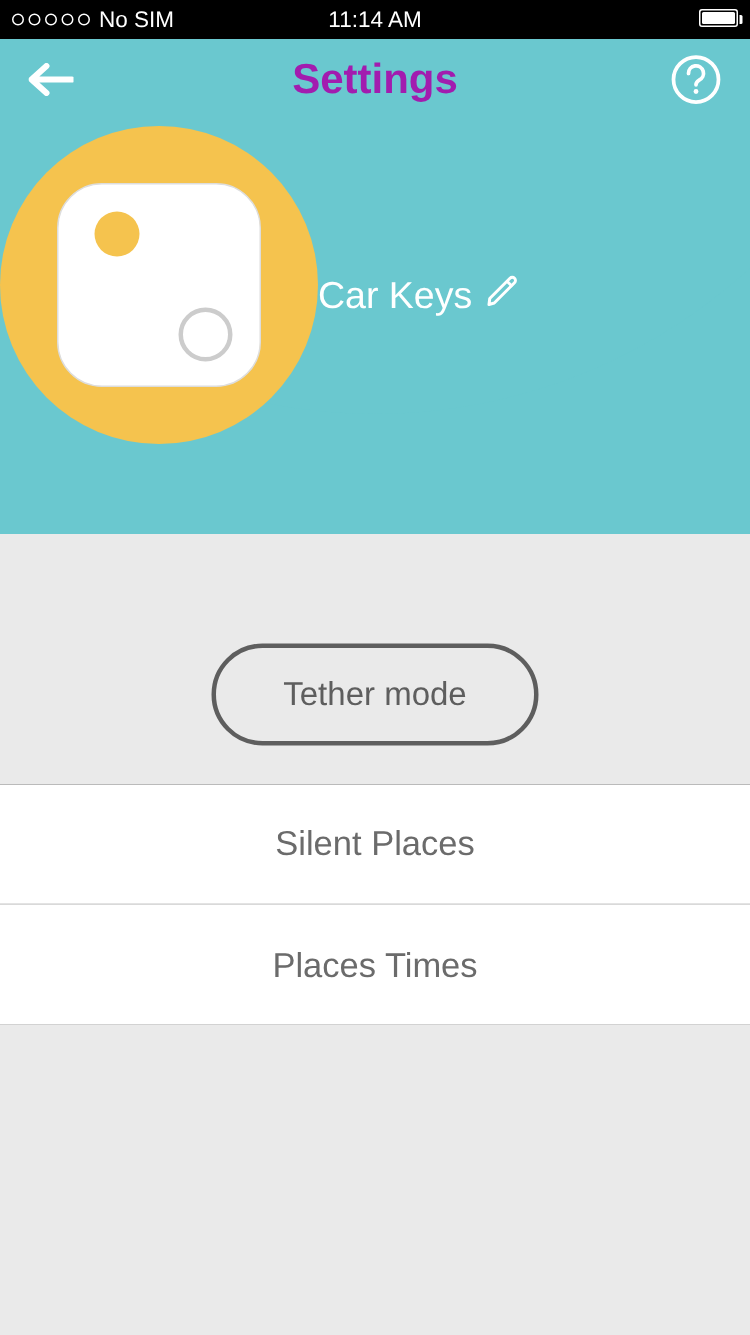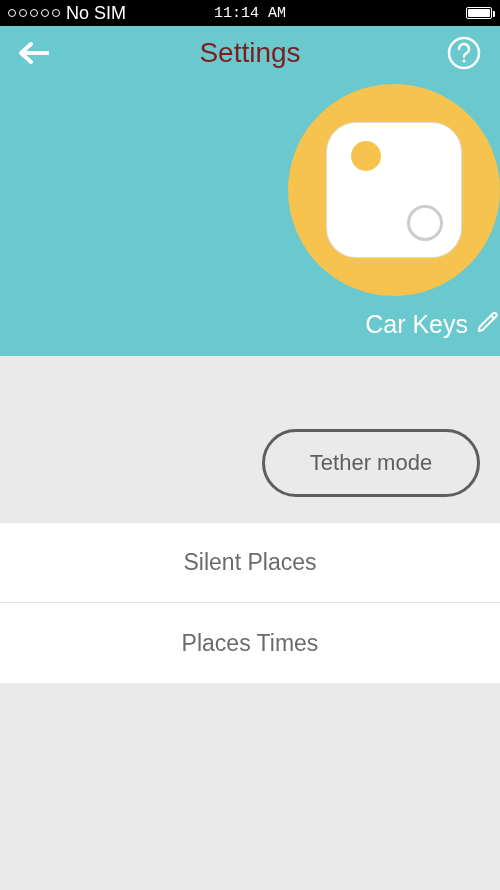--- a/index.html
+++ b/index.html
@@ -3,46 +3,46 @@
   <meta charset="utf-8">
   <style>
     * { margin:0; padding:0; box-sizing:border-box; font-family: -apple-system, "Helvetica Neue", Arial, sans-serif; }
     html,body{width:500px;height:890px;overflow:hidden;}
     body{background:#eaeaea;position:relative;}
     
     .status-bar{height:26px;width:100%;background:#000;color:#fff;display:flex;align-items:center;justify-content:space-between;padding:0 8px;font-size:15px;position:relative;}
     .status-left{display:flex;align-items:center;gap:6px;}
     .status-dots{display:flex;gap:3px;}
     .status-dot{width:8px;height:8px;border:1px solid #fff;border-radius:50%;display:inline-block;}
-    .no-sim{font-size:18px;}
-    .clock{position:absolute;left:50%;transform:translateX(-50%);font-size:15px;font-weight:500;font-family:Liberation Mono, monospace;}
+    .no-sim{font-size:15px;}
+    .clock{position:absolute;left:50%;transform:translateX(-50%);font-size:15px;font-weight:500;}
     .battery{display:inline-block;}
     .battery-body{display:inline-block;width:26px;height:12px;border:1px solid #fff;border-radius:2px;position:relative;}
     .battery-body::after{content:"";position:absolute;right:-4px;top:3px;width:2px;height:6px;background:#fff;border-radius:0 1px 1px 0;}
     .battery-fill{position:absolute;left:1px;top:1px;bottom:1px;width:22px;background:#fff;border-radius:1px;}
 
     
     .hero-wrap{position:relative;width:500px;height:385px;overflow:hidden;background:#eaeaea;}
     .hero-bg{position:absolute;top:0;left:0;right:0;height:330px;background:#6ac8cf;}
     .hero-curve{position:absolute;left:-120px;top:-490px;width:740px;height:740px;border-radius:50%;background:#6ac8cf;}
     .hero-bar{position:relative;height:54px;display:flex;align-items:center;justify-content:center;color:#fff;}
     .back-btn{position:absolute;left:10px;top:0;height:54px;width:48px;display:flex;align-items:center;justify-content:center;cursor:pointer;}
     .help-btn{position:absolute;right:14px;top:0;height:54px;width:44px;display:flex;align-items:center;justify-content:center;cursor:pointer;}
-    .hero-title{font-size:28px;font-weight:400;color:#7f1d1d;}
-    .device-wrap{position:relative;display:flex;flex-direction:column;align-items:flex-end;margin-top:4px;padding-left:10px;}
+    .hero-title{font-size:28px;font-weight:700;color:#a21caf;}
+    .device-wrap{position:relative;display:flex;flex-direction:row;align-items:center;margin-top:4px;}
     .device-circle{width:212px;height:212px;border-radius:50%;background:#f5c34e;display:flex;align-items:center;justify-content:center;}
     .tile{width:136px;height:136px;border-radius:30px;background:#fff;border:1px solid #ddd;position:relative;}
     .tile-dot-filled{position:absolute;width:30px;height:30px;border-radius:50%;background:#f5c34e;top:18px;left:24px;}
     .tile-dot-outline{position:absolute;width:36px;height:36px;border-radius:50%;border:3px solid #ccc;bottom:16px;right:18px;background:transparent;}
     .device-name-row{display:flex;align-items:center;gap:8px;margin-top:14px;color:#fff;}
     .device-name{font-size:25px;color:#fff;}
     .edit-ico{cursor:pointer;}
 
     
-    .modes{display:flex;justify-content:flex-end;padding:18px 20px 26px;background:#eaeaea;}
+    .modes{display:flex;justify-content:center;padding:18px 20px 26px;background:#eaeaea;}
     .mode-btn{flex:0 0 218px;height:68px;border:3px solid #5e5e5e;border-radius:34px;background:transparent;display:flex;align-items:center;justify-content:center;font-size:22px;color:#5e5e5e;cursor:pointer;}
 
     
     .list{background:#000000;}
     .list-item{height:80px;background:#fff;display:flex;align-items:center;justify-content:center;font-size:23px;color:#6b6b6b;border-bottom:1px solid #e3e3e3;cursor:pointer;}
     .list-item:last-child{border-bottom:none;}
     .below-list{height:140px;background:#eaeaea;}
   </style>
 </head>
 <body>

